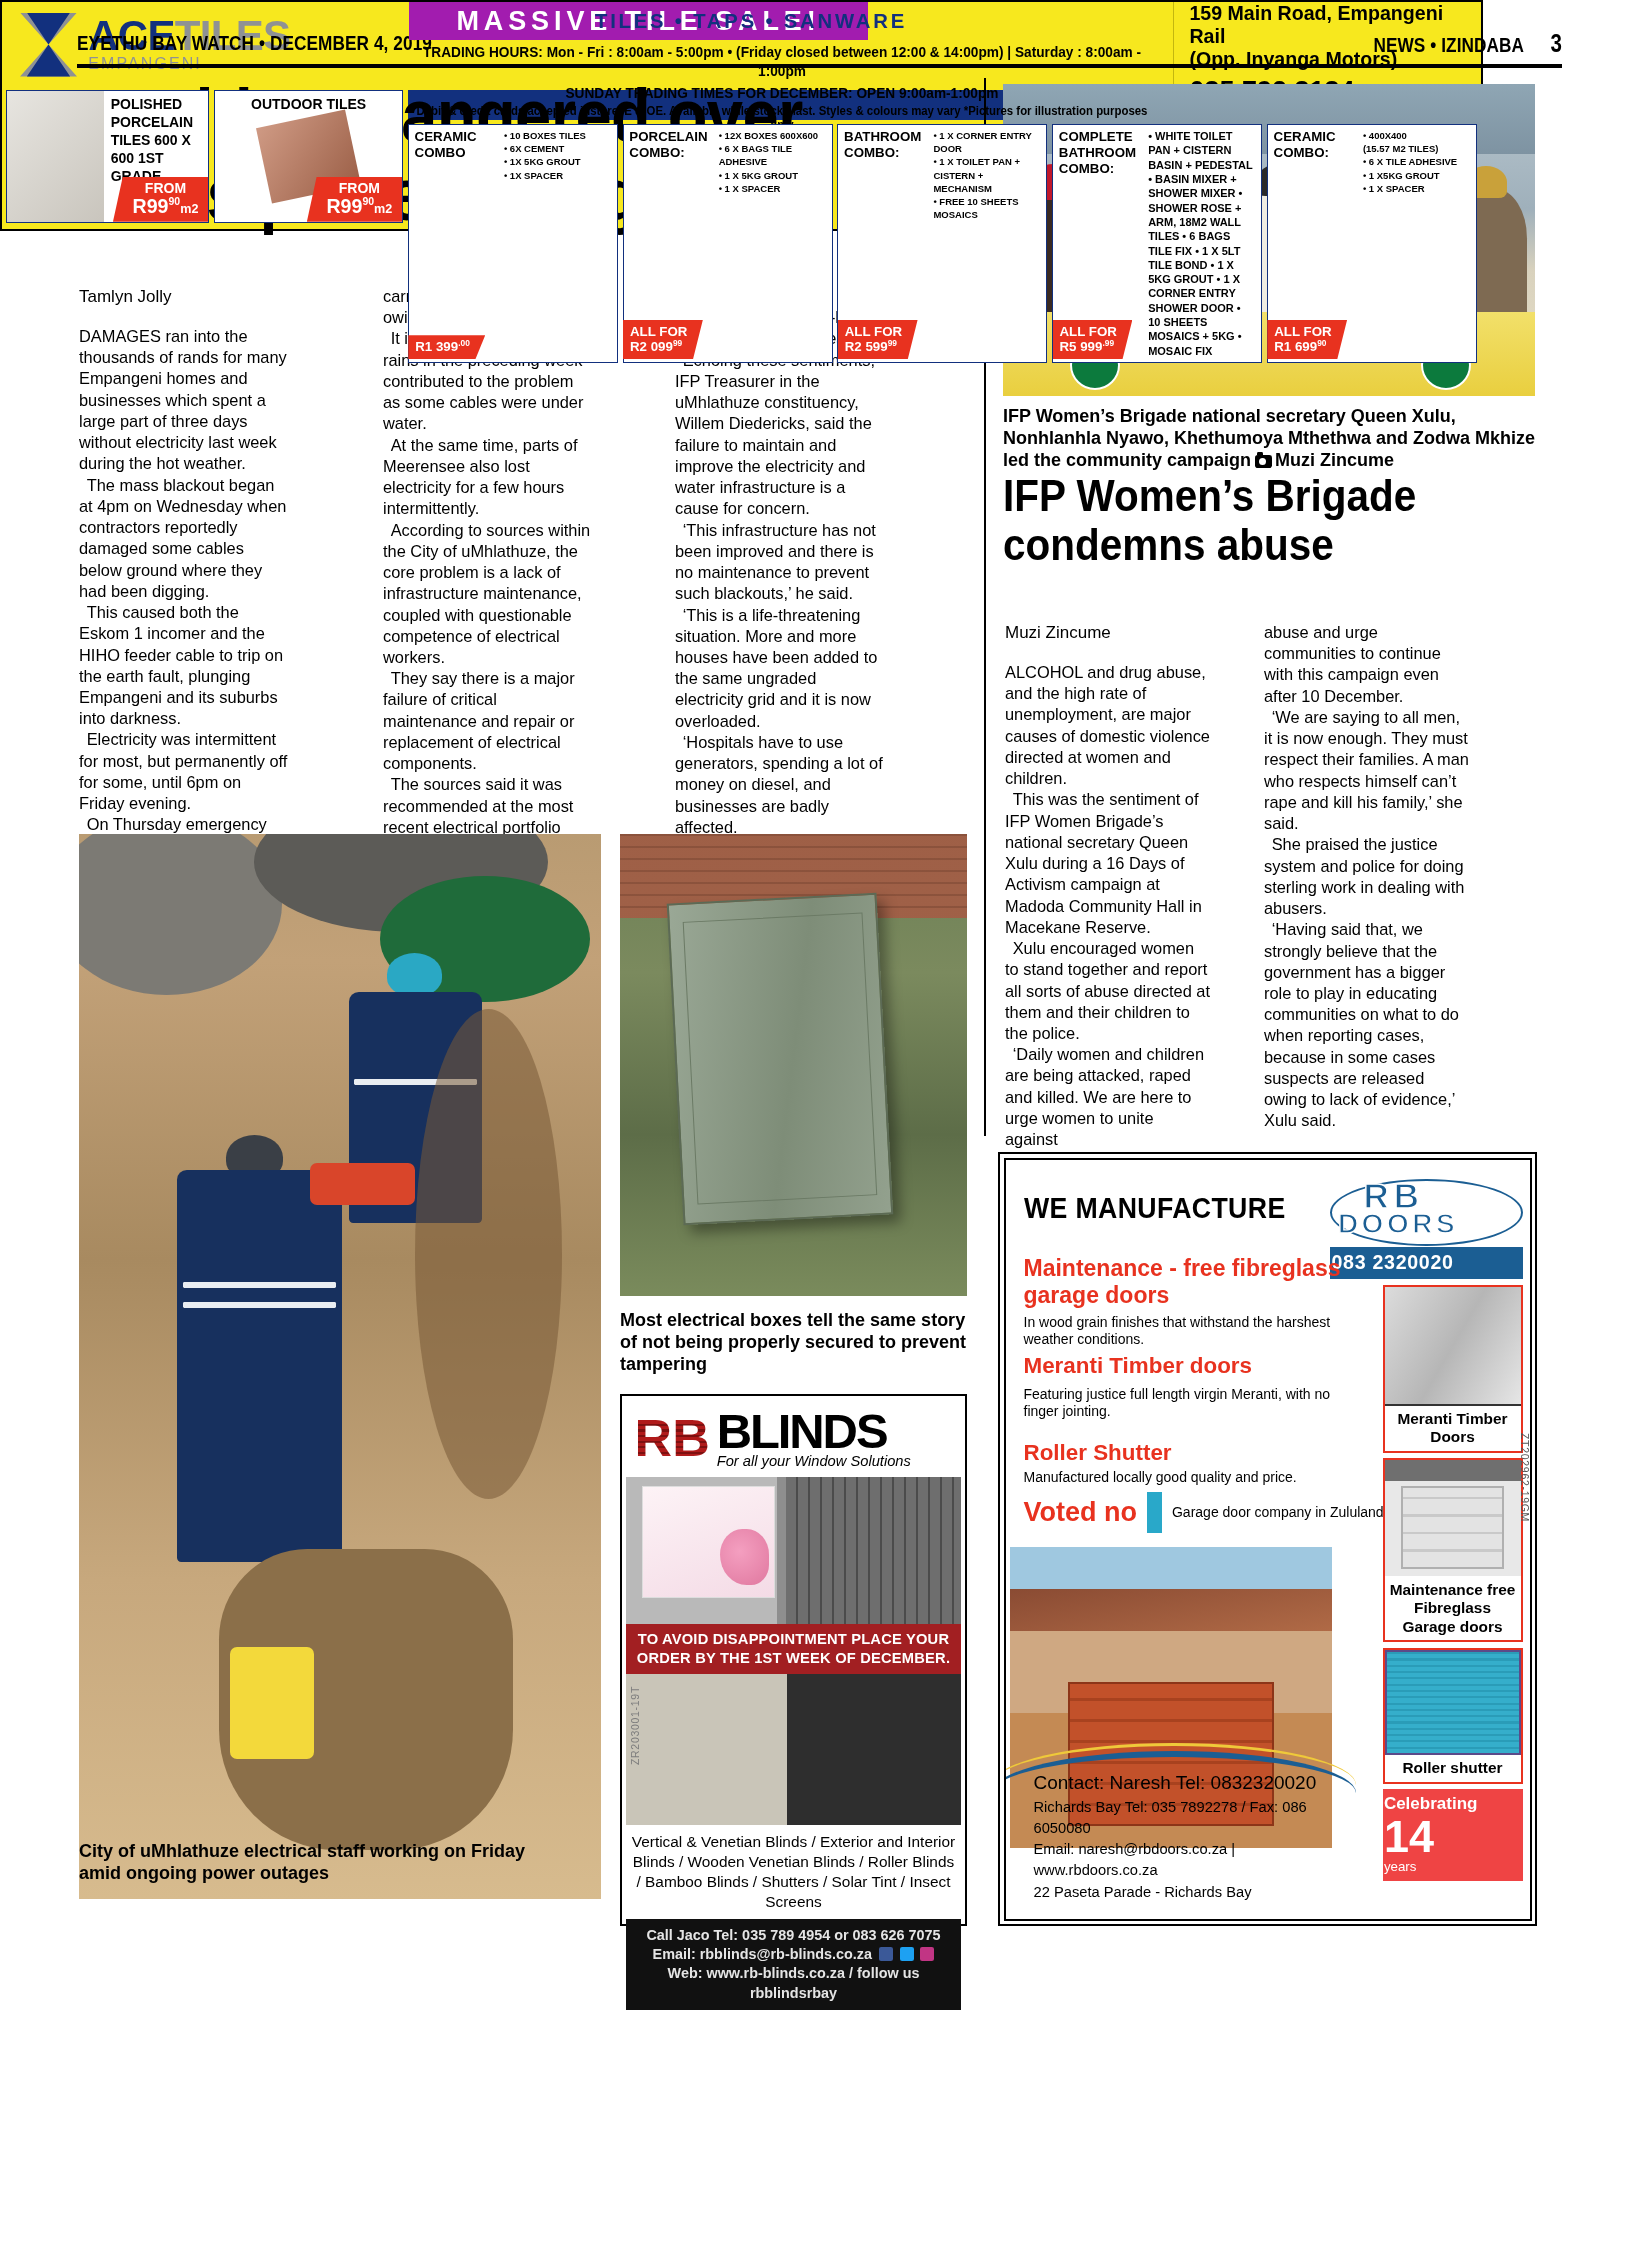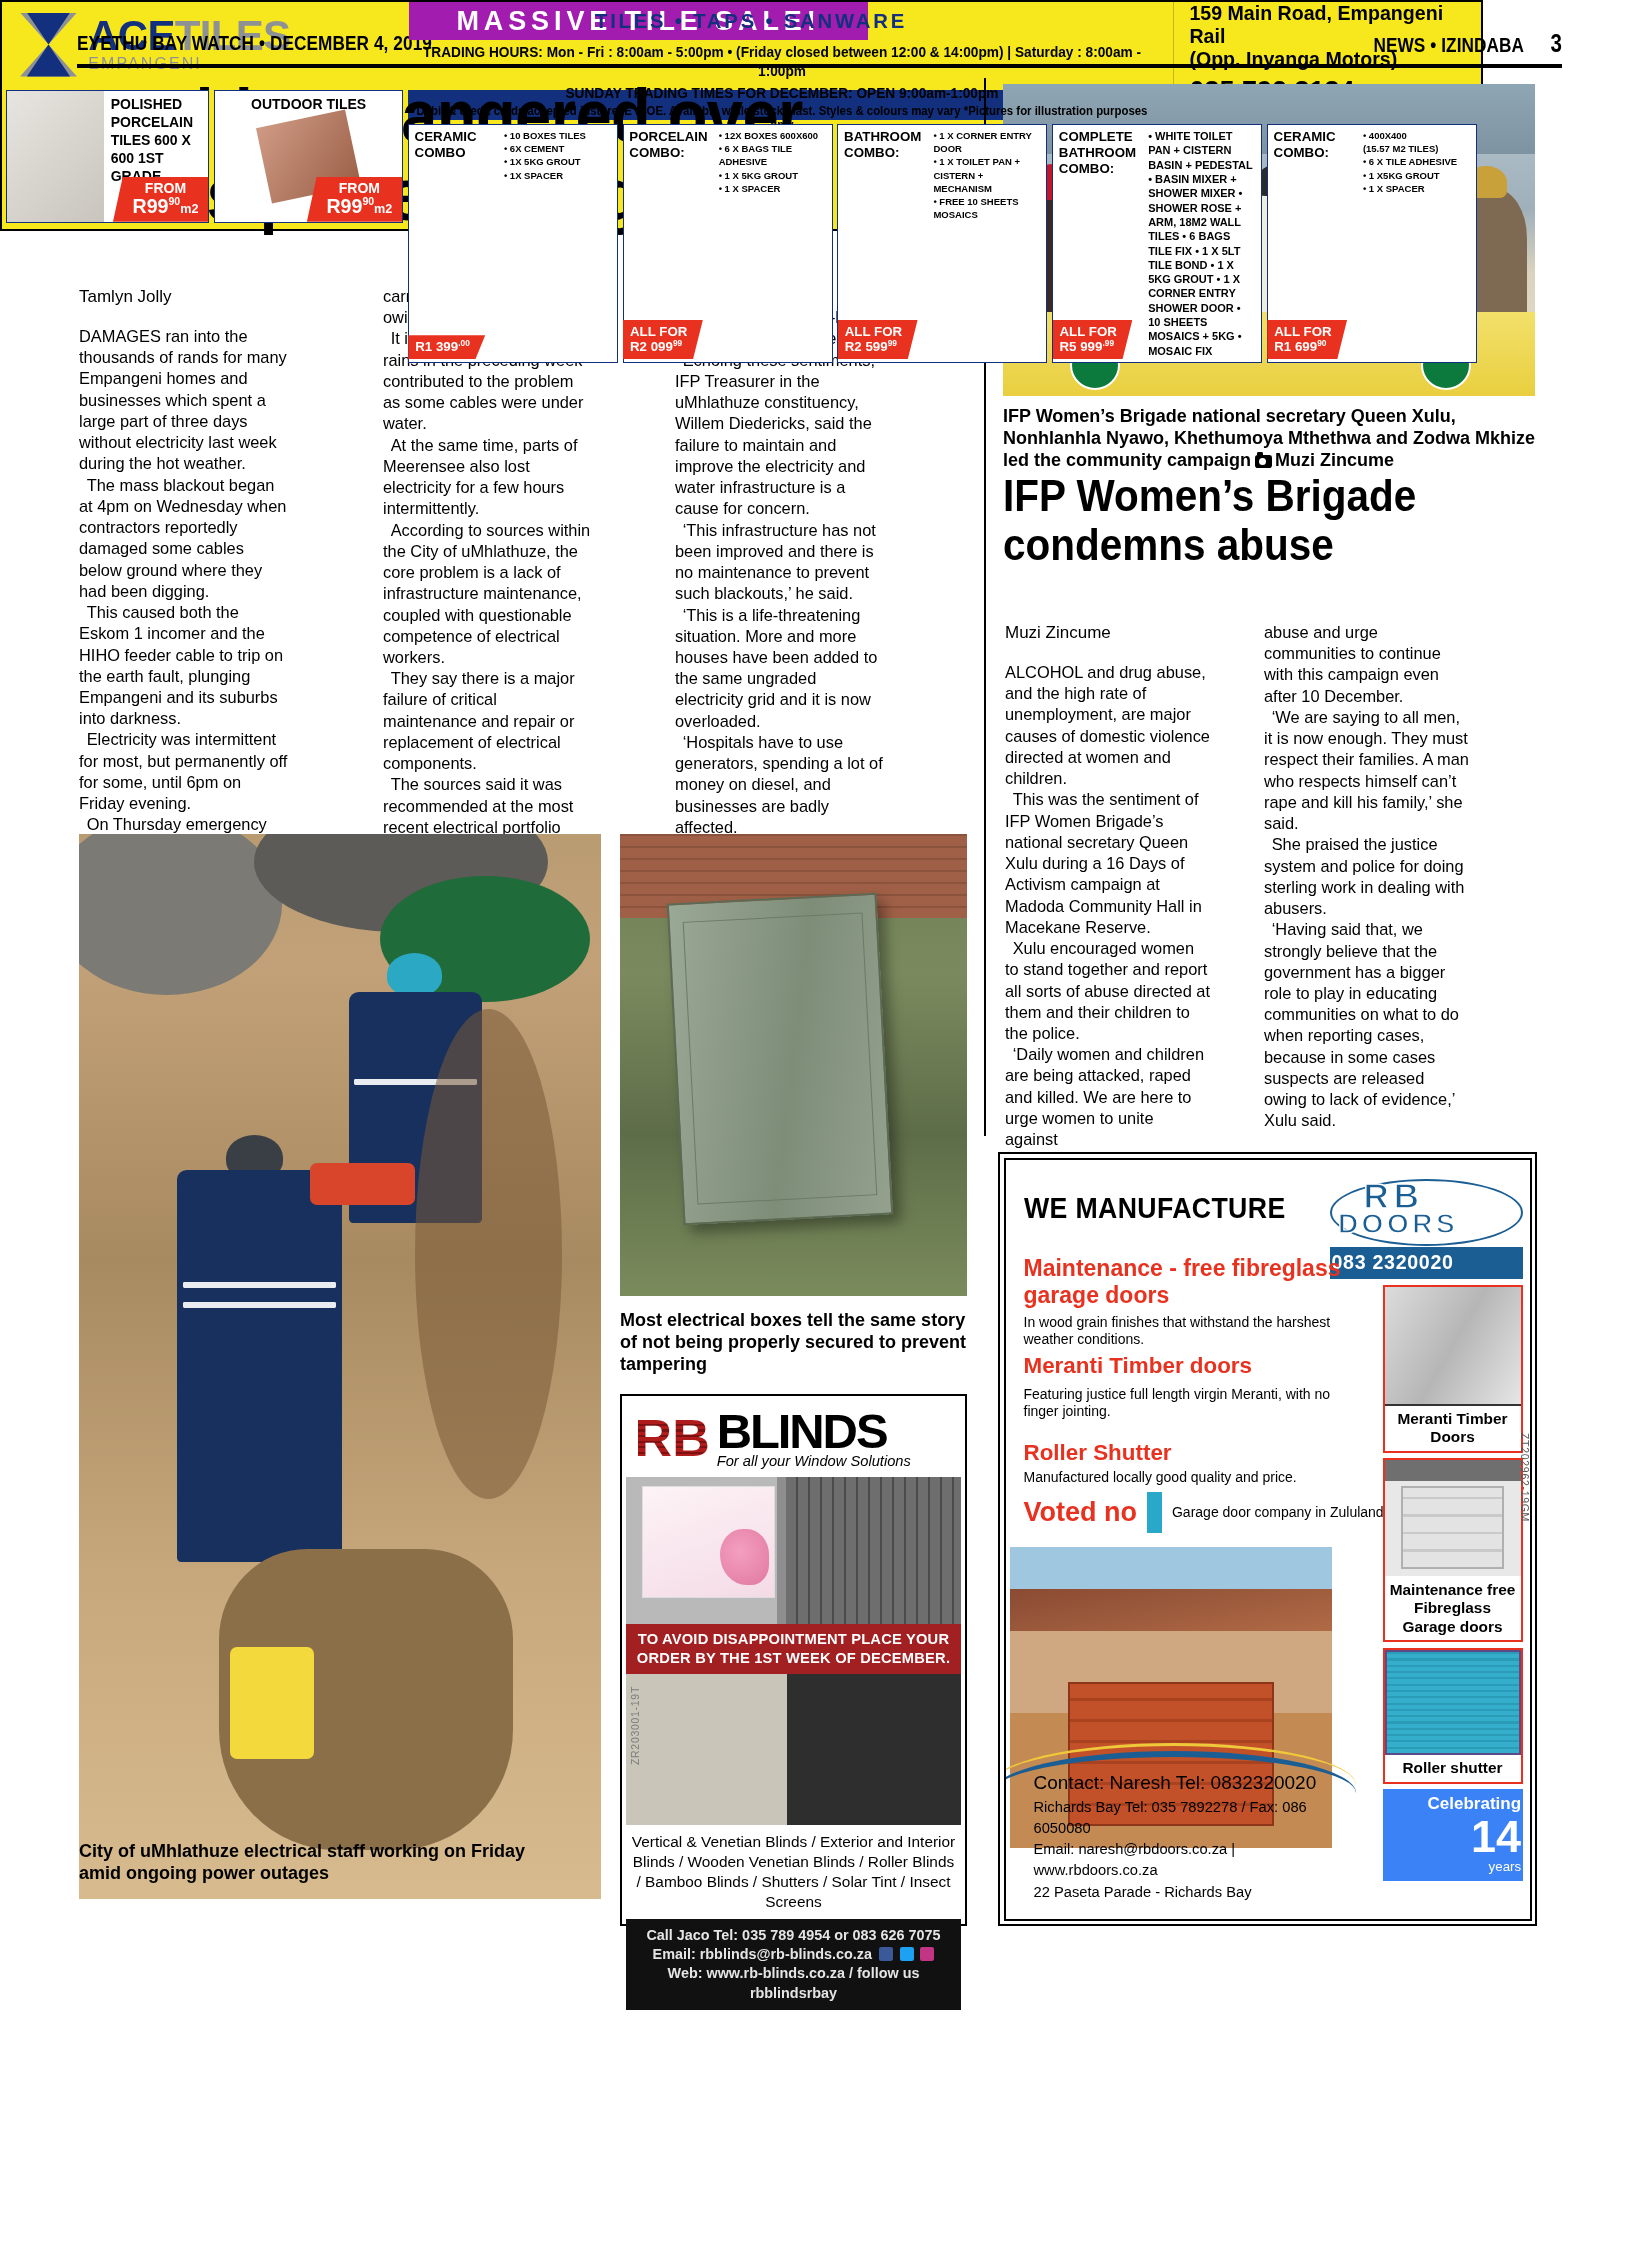--- a/index.html
+++ b/index.html
@@ -182,21 +182,21 @@
   
   .prod-strip { position:absolute; right:7px; top:125px; width:140px; bottom:7px; }
   .prod-card { border:2.8px solid #e8321f; background:#fff; margin-bottom:5.6px; }
   .prod-img1 { height:119px; background:linear-gradient(120deg,#dcdcdc,#b6b6b6 50%,#e6e6e6); border-bottom:2.1px solid #333;}
   .prod-label { text-align:center; font-weight:bold; font-size:15.4px; padding:4.2px 1.4px; line-height:1.2; }
   .prod-img2 { height:116px; background:linear-gradient(#6f6f6f 0 18%,#e8e8e8 18% 100%); position:relative;}
   .panel-door { position:absolute; left:12%; top:22%; width:76%; height:72%;
     background:repeating-linear-gradient(0deg,#e3e3e3 0 15.4px,#c9c9c9 15.4px 17.5px); border:2.1px solid #b0b0b0;}
   .prod-img3 { height:105px; background:repeating-linear-gradient(0deg,#35aecb 0 4.2px,#2a9cb8 4.2px 6.3px);
     border:2.1px solid #5b4b8a; }
-  .celebrate { background:#3b82f6; color:#fff; text-align:right; padding:4.2px 1.4px 7px; }
+  .celebrate { background:#ef4444; color:#fff; text-align:left; padding:4.2px 1.4px 7px; }
   .celebrate .c1 { font-weight:bold; font-size:17px; }
   .celebrate .c2 { font-weight:bold; font-size:45px; line-height:1; }
   .celebrate .c3 { font-size:13.3px; }
   .doors-serial { position:absolute; right:-1.4px; top:273px; font-size:10.5px; color:#555;
     writing-mode:vertical-rl; letter-spacing:0.7px;}
 
   
   #ad-ace { left:79px; top:1970px; width:1483px; height:231px; background:#f7e81e;
     border:2.1px solid #000; }
   .ace-top { display:flex; height:85px; }

